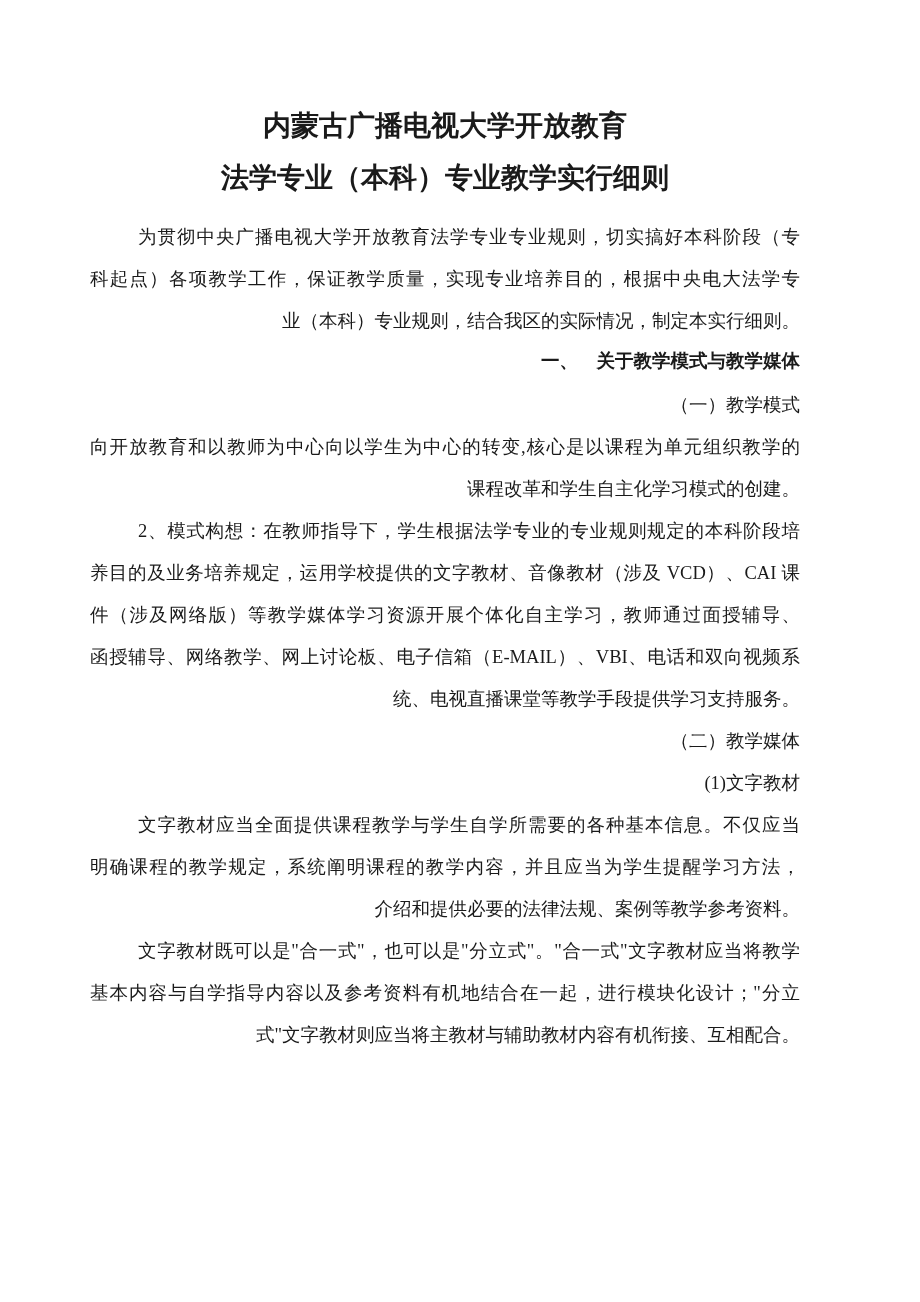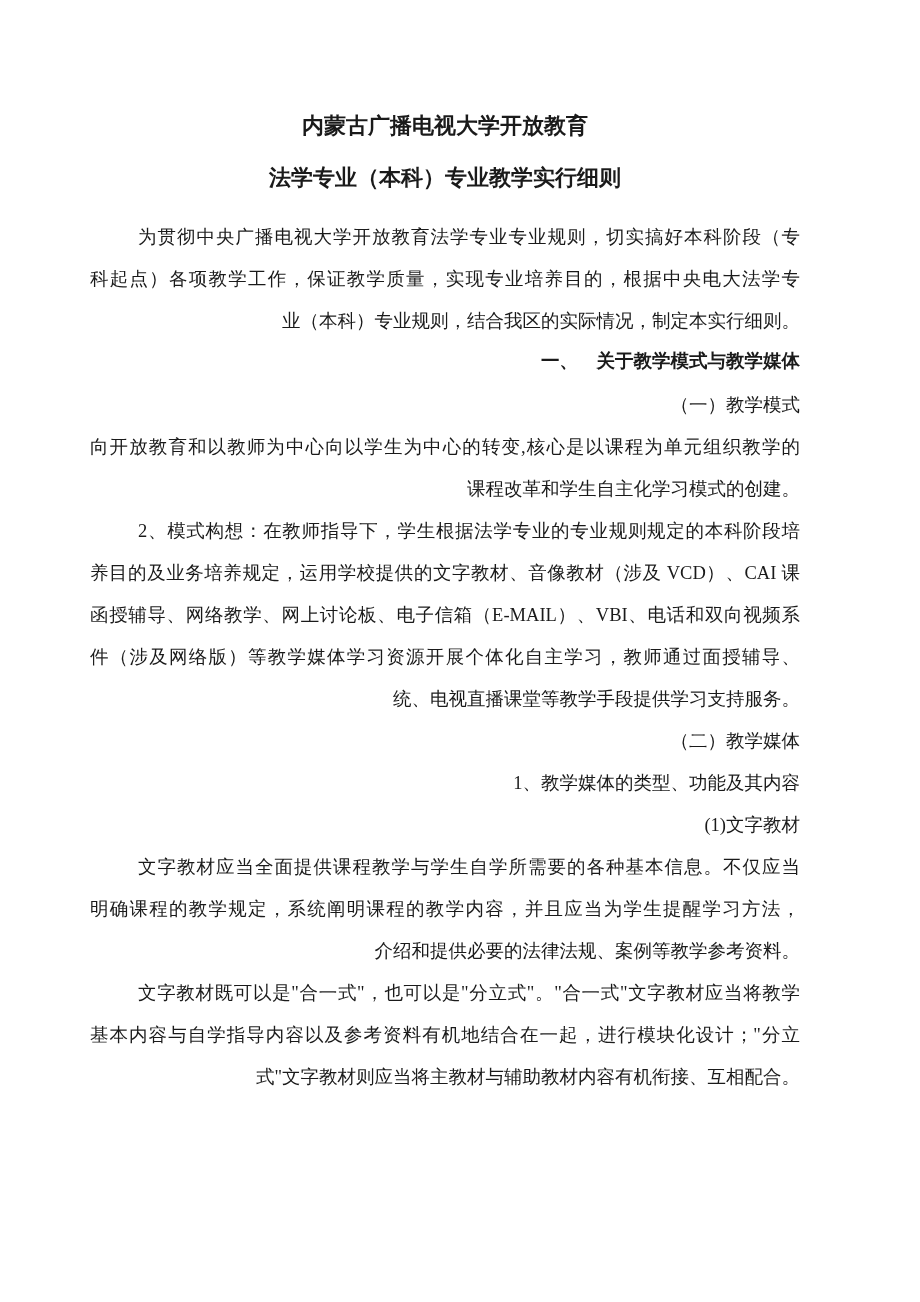--- a/index.html
+++ b/index.html
@@ -20,21 +20,21 @@
     position: absolute;
     left: 90px;
     top: 100px;
     width: 710px;
     color: var(--ink);
   }
   #title-block { margin-bottom: 12px; }
   .title-line {
     font-family: "Liberation Sans", sans-serif;
     font-weight: bold;
-    font-size: 22px;
+    font-size: 28px;
     line-height: 52px;
     height: 52px;
     text-align: center;
     white-space: nowrap;
   }
   .body-line, .heading-line {
     font-size: 18.5px;
     line-height: 42px;
     height: 42px;
     overflow: hidden;
@@ -65,25 +65,24 @@
     <div id="body-block">
         <div class="body-line indent fill">为贯彻中央广播电视大学开放教育法学专业专业规则，切实搞好本科阶段（专</div>
         <div class="body-line fill">科起点）各项教学工作，保证教学质量，实现专业培养目的，根据中央电大法学专</div>
         <div class="body-line">业（本科）专业规则，结合我区的实际情况，制定本实行细则。</div>
         <div class="heading-line indent">一、　关于教学模式与教学媒体</div>
         <div class="body-line indent">（一）教学模式</div>
         <div class="body-line fill">向开放教育和以教师为中心向以学生为中心的转变,核心是以课程为单元组织教学的</div>
         <div class="body-line">课程改革和学生自主化学习模式的创建。</div>
         <div class="body-line indent fill">2、模式构想：在教师指导下，学生根据法学专业的专业规则规定的本科阶段培</div>
         <div class="body-line fill">养目的及业务培养规定，运用学校提供的文字教材、音像教材（涉及 VCD）、CAI 课</div>
+        <div class="body-line fill">件（涉及网络版）等教学媒体学习资源开展个体化自主学习，教师通过面授辅导、</div>
         <div class="body-line fill">函授辅导、网络教学、网上讨论板、电子信箱（E-MAIL）、VBI、电话和双向视频系</div>
-        <div class="body-line fill">件（涉及网络版）等教学媒体学习资源开展个体化自主学习，教师通过面授辅导、</div>
         <div class="body-line">统、电视直播课堂等教学手段提供学习支持服务。</div>
         <div class="body-line indent">（二）教学媒体</div>
-        <div class="body-line indent">1、教学媒体的类型、功能及其内容</div>
         <div class="body-line">(1)文字教材</div>
         <div class="body-line indent fill">文字教材应当全面提供课程教学与学生自学所需要的各种基本信息。不仅应当</div>
         <div class="body-line fill">明确课程的教学规定，系统阐明课程的教学内容，并且应当为学生提醒学习方法，</div>
         <div class="body-line">介绍和提供必要的法律法规、案例等教学参考资料。</div>
         <div class="body-line indent fill">文字教材既可以是"合一式"，也可以是"分立式"。"合一式"文字教材应当将教学</div>
         <div class="body-line fill">基本内容与自学指导内容以及参考资料有机地结合在一起，进行模块化设计；"分立</div>
         <div class="body-line">式"文字教材则应当将主教材与辅助教材内容有机衔接、互相配合。</div>
       </div>
   </div>
 </div>

